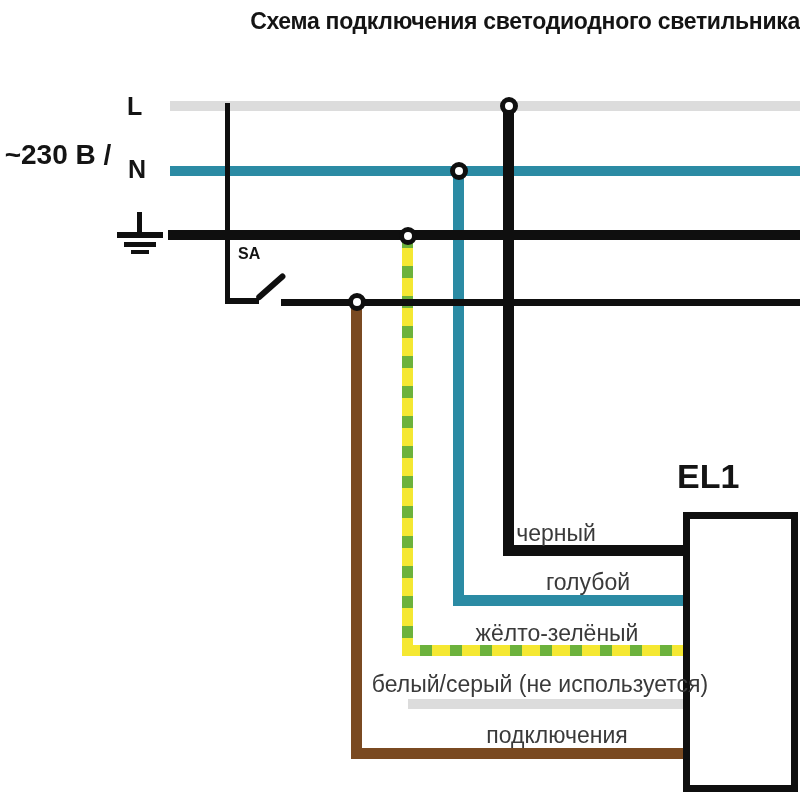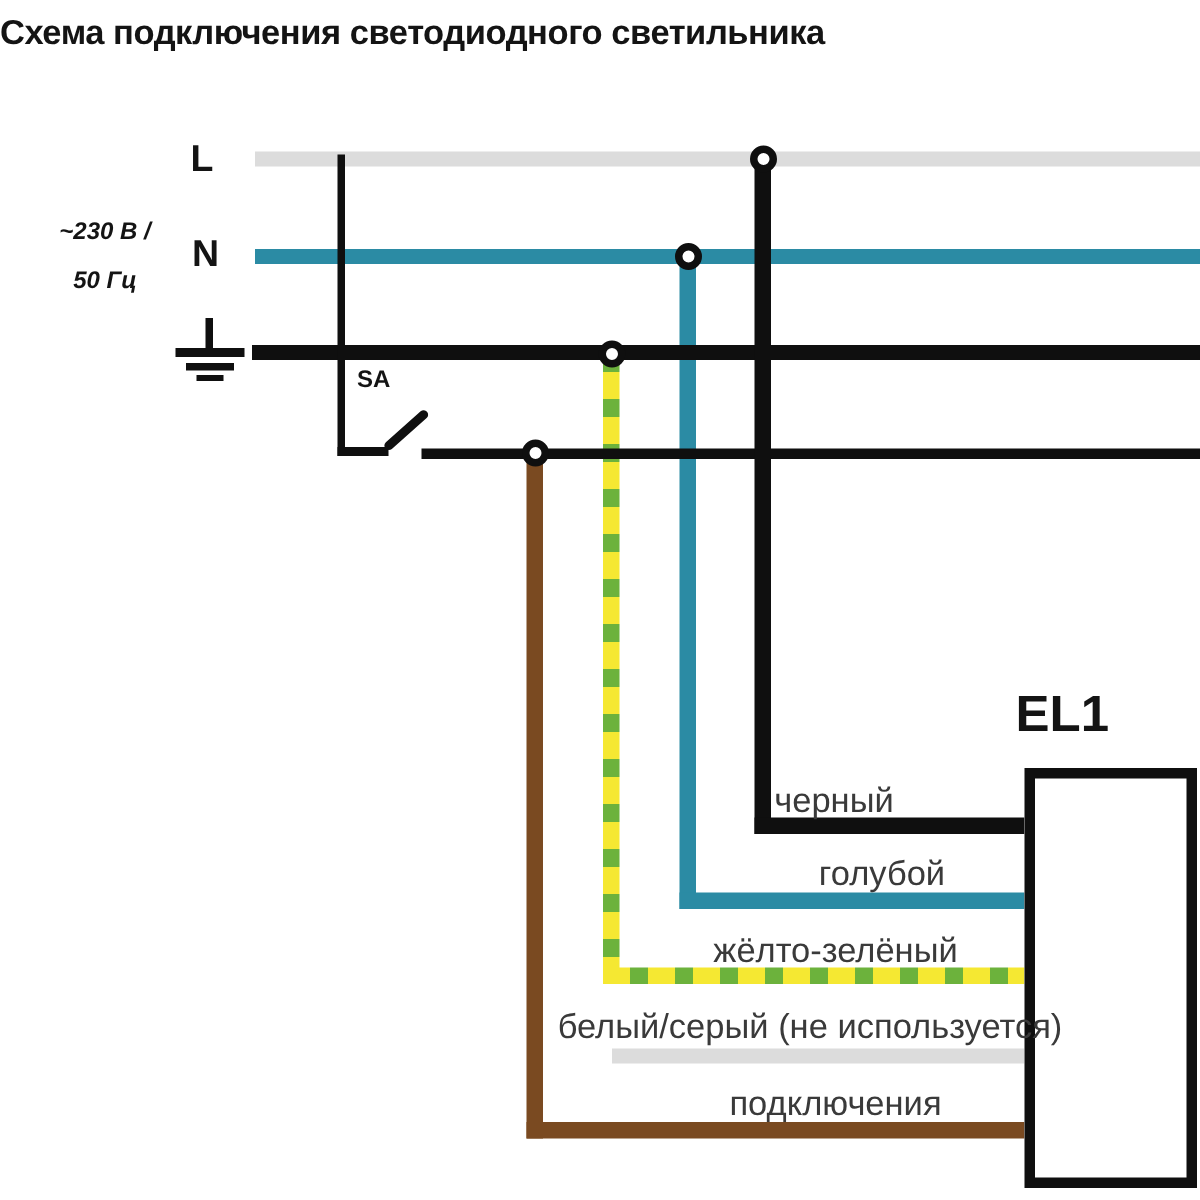--- a/index.html
+++ b/index.html
@@ -9,37 +9,36 @@
     height: 800px;
     background: #ffffff;
     overflow: hidden;
     font-family: "Liberation Sans", sans-serif;
   }
   .abs { position: absolute; }
 
   .title {
     position: absolute;
     top: 8px; left: 0; width: 100%;
-    text-align: left;
+    text-align: right;
     font-size: 23px;
     font-weight: bold;
     color: var(--title-text, #141414);
     letter-spacing: -0.3px;
   }
 
   .voltage {
     position: absolute;
-    left: 12px; top: 138px; width: 116px;
+    left: 0; top: 138px; width: 116px;
     text-align: center;
-    font-size: 16px;
+    font-size: 28px;
     font-weight: bold;
     line-height: 33px;
     color: var(--title-text, #141414);
     white-space: nowrap;
-    font-style: italic;
   }
 
   .bus-label {
     position: absolute;
     font-size: 25px;
     font-weight: bold;
     color: var(--title-text, #141414);
   }
   .label-l { left: 127px; top: 92px; }
   .label-n { left: 128px; top: 155px; }
@@ -123,21 +122,20 @@
 </style>
 </head>
 <body>
 
 <div class="diagram">
 
   <div class="title">Схема подключения светодиодного светильника</div>
 
   <div class="voltage">
     <div>~230 В /</div>
-    <div>50 Гц</div>
   </div>
 
   <div class="bus-label label-l">L</div>
   <div class="bus-label label-n">N</div>
 
   <div>
     <div class="gnd-part gnd-stem"></div>
     <div class="gnd-part gnd-bar1"></div>
     <div class="gnd-part gnd-bar2"></div>
     <div class="gnd-part gnd-bar3"></div>

